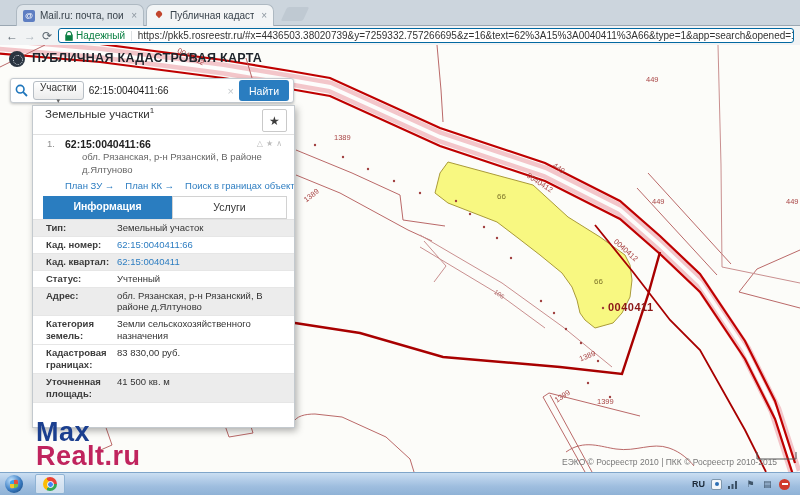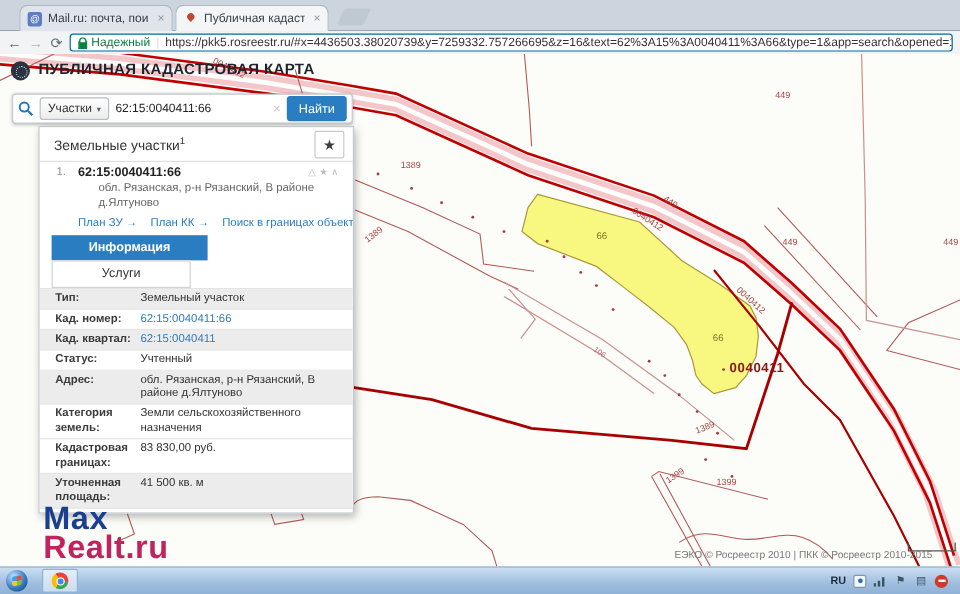--- a/index.html
+++ b/index.html
@@ -39,41 +39,41 @@
   .site-header { position:absolute; left:9px; top:6px; display:flex; align-items:flex-start; gap:7px; }
   .logo { width:16px; height:16px; border-radius:50%; background:#2a3440; position:relative; }
   .logo::after { content:""; position:absolute; left:4px; top:4px; width:8px; height:8px; border-radius:50%; border:1.5px dotted #cfd6dd; }
   .site-title { font-size:12.5px; font-weight:bold; color:#1d242b; letter-spacing:.3px; }
 
   .searchbar { position:absolute; left:10px; top:33px; width:284px; height:25px; background:#fff;
                border:1px solid #c5cbd1; border-radius:3px; box-shadow:0 1px 3px rgba(0,0,0,.25);
                display:flex; align-items:center; gap:5px; padding:0 4px; }
   .mag { flex:0 0 auto; }
   .cat-btn { height:19px; border:1px solid #b7bec5; border-radius:3px; background:linear-gradient(#fff,#ececec);
-             font-size:10px; color:#333; padding:0 6px; display:flex; align-items:center; gap:4px; }
+             font-size:10px; color:#333; padding:0 6px; display:flex; align-items:center; gap:4px;flex-direction:column; }
   .caret { font-size:7px; color:#666; }
   .search-input { flex:1; min-width:0; border:none; outline:none; font-size:10px; color:#222; font-family:inherit; }
   .clear-x { color:#c3c8cc; font-size:11px; }
   .find-btn { height:21px; background:#2a7dc0; color:#fff; border:none; border-radius:3px;
               font-size:10.5px; padding:0 10px; font-family:inherit; }
 
   .panel { position:absolute; left:32px; top:60px; width:263px; height:323px; background:#fff;
            border:1px solid #c3c9ce; box-shadow:2px 3px 7px rgba(0,0,0,.3); overflow:hidden; font-size:10px; }
-  .panel-head { position:relative; height:29px; border-bottom:1px solid #e0e0e0; display:flex; align-items:center; padding-left:12px; }
+  .panel-head { position:relative; height:29px; border-bottom:1px solid #e0e0e0; display:flex; align-items:flex-start; padding-left:12px; }
   .panel-title { font-size:11.5px; color:#333; }
   .panel-title sup { font-size:8px; }
   .star-box { position:absolute; right:7px; top:3px; width:25px; height:23px; border:1px solid #c9c9c9; border-radius:2px;
               display:flex; align-items:center; justify-content:center; color:#3c3c3c; font-size:12px; background:#fff; }
   .item { position:relative; padding:3px 8px 0 14px; }
   .item-num { position:absolute; left:14px; top:3px; color:#8e8e8e; font-size:9.5px; }
   .item-cad { margin-left:18px; font-weight:bold; color:#222; font-size:10.5px; }
   .item-icons { position:absolute; right:9px; top:4px; color:#bdbdbd; font-size:8px; letter-spacing:3px; }
   .item-addr { margin-left:35px; color:#666; font-size:9.5px; line-height:1.32; margin-top:1px; }
   .item-links { margin:4px 0 0 18px; display:flex; gap:11px; font-size:9.5px; color:#2d7dc1; white-space:nowrap; }
-  .tabs-row { display:flex; margin:5px 7px 0 10px;flex-direction:column; }
+  .tabs-row { display:flex; margin:5px 7px 0 10px; }
   .ptab { text-align:center; font-size:10.5px; padding:4px 0 5px; }
   .ptab-info { width:130px; background:#2a7dc0; color:#fff; font-weight:bold; }
   .ptab-serv { width:116px; background:#fff; color:#333; border:1px solid #d2d2d2; }
   .info-table { font-size:9.5px; color:#333; border-top:1px solid #e3e3e3; }
   .trow { display:flex; border-bottom:1px solid #e6e6e6; padding:2px 0; }
   .trow.alt { background:#ececec; }
   .tlabel { width:80px; flex:0 0 auto; padding-left:13px; font-weight:bold; color:#3b3b3b; line-height:1.25; }
   .tvalue { flex:1; padding:0 4px 0 4px; line-height:1.25; }
   .tvalue.link { color:#2d7dc1; }
 

